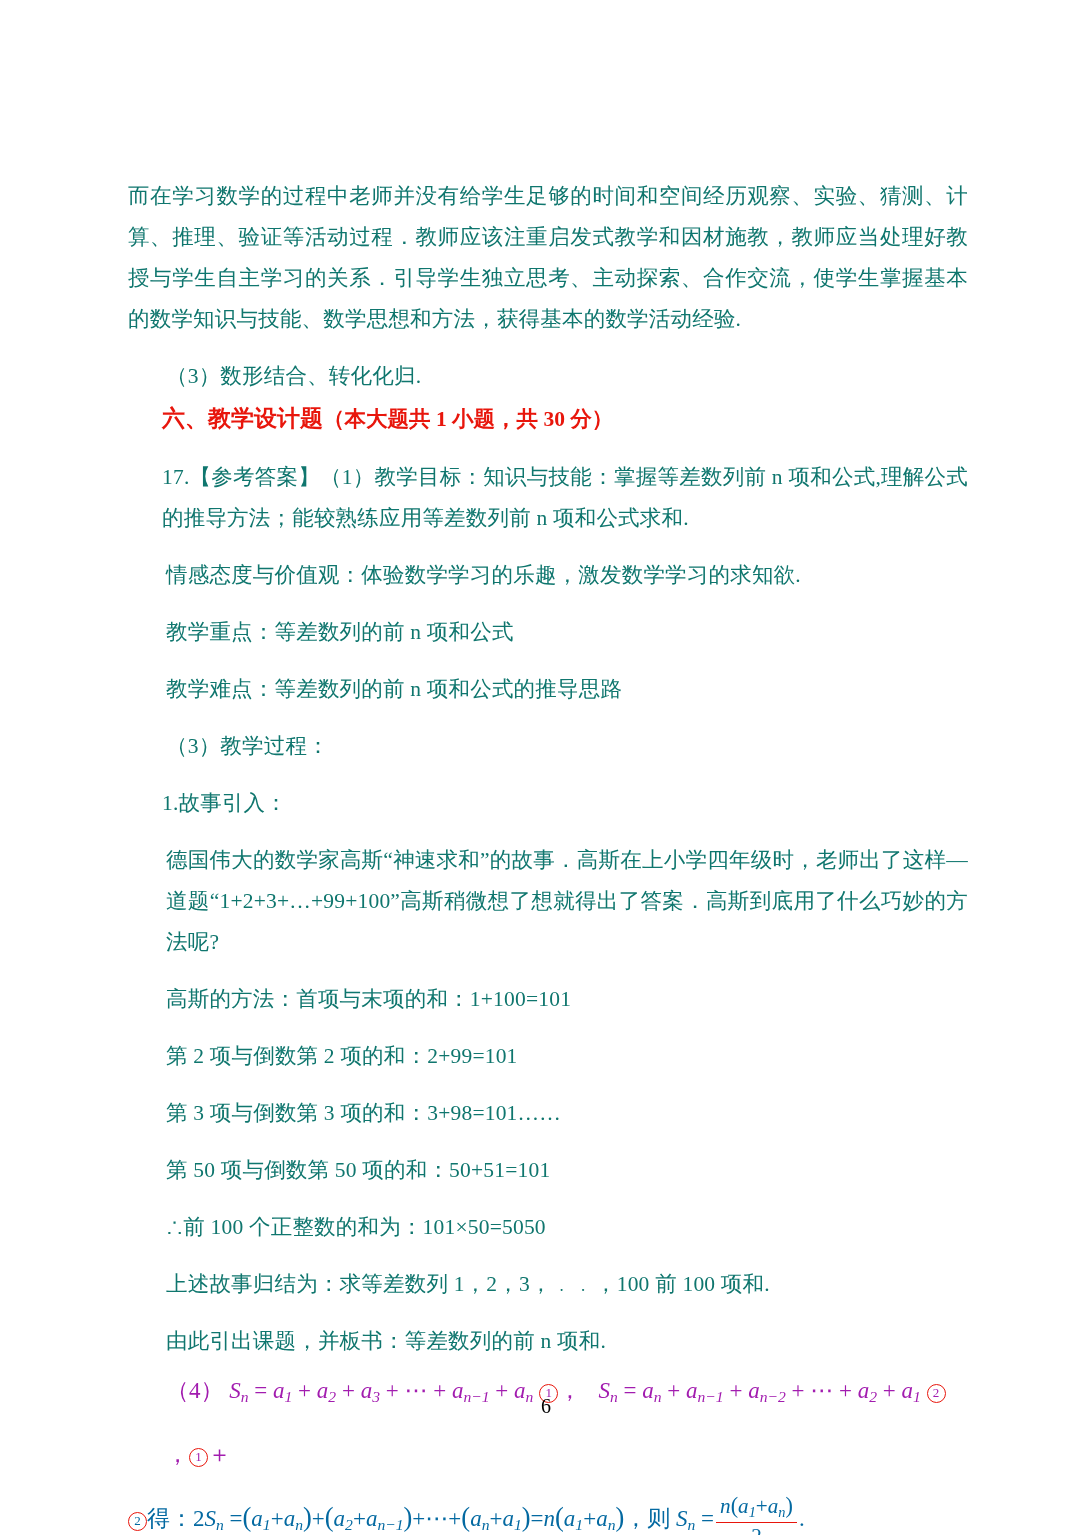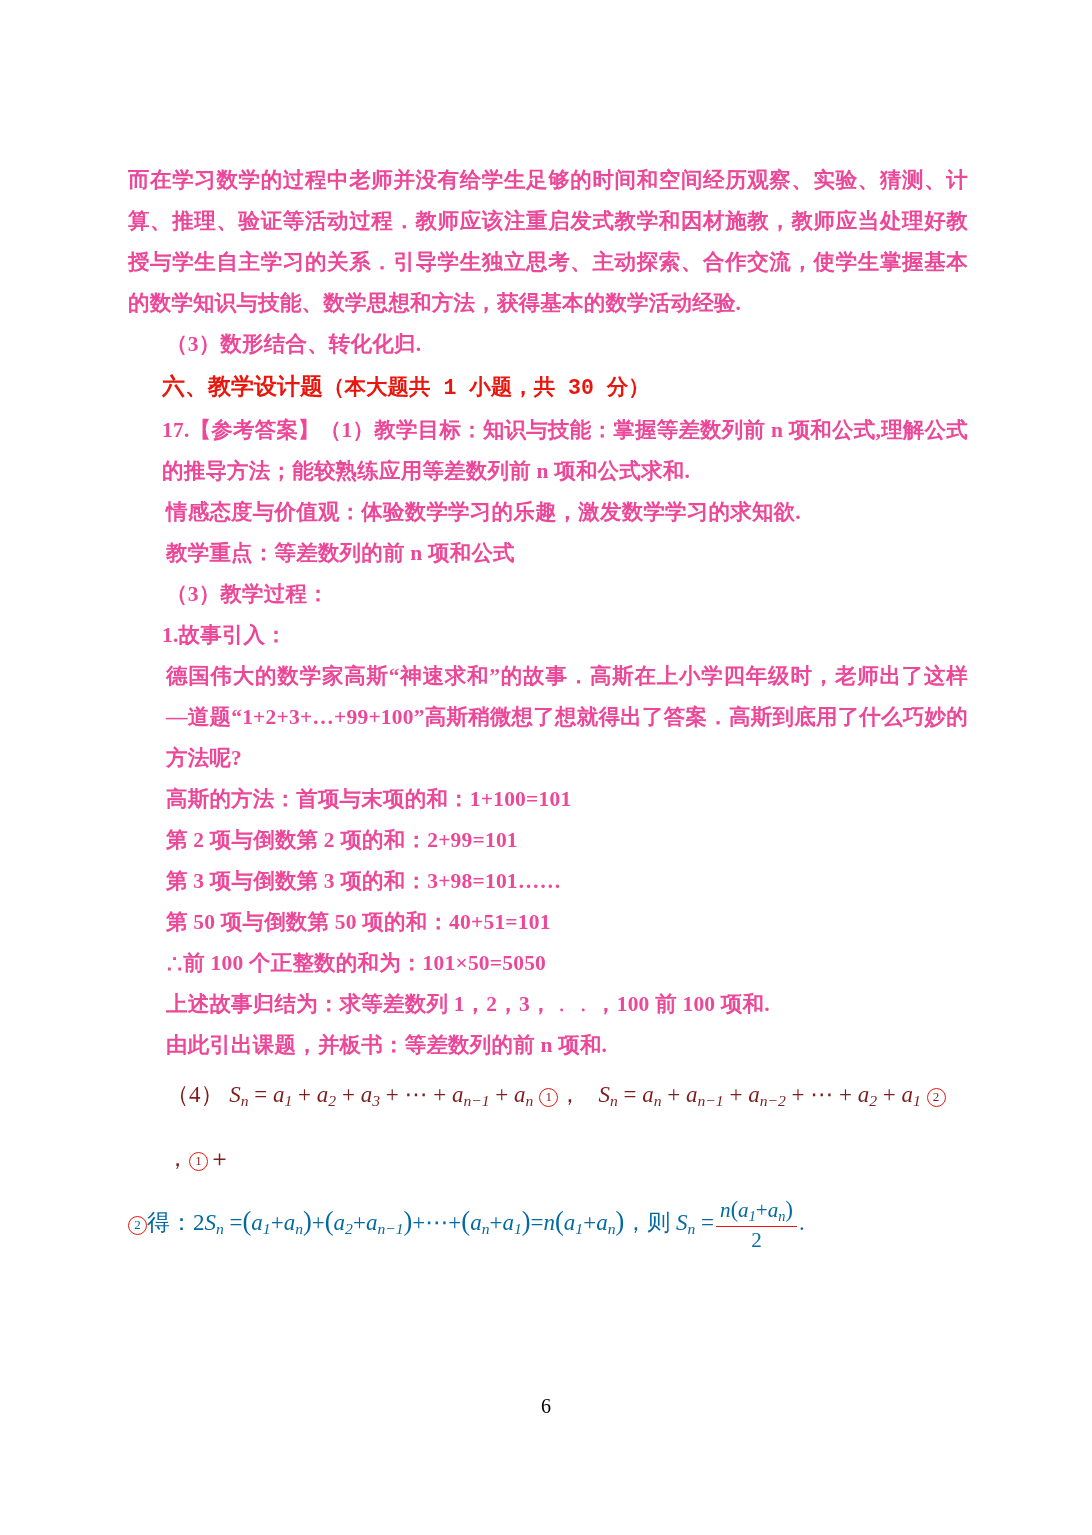--- a/index.html
+++ b/index.html
@@ -21,43 +21,42 @@
     background: #fff;
     box-sizing: border-box;
   }
   .content {
     position: absolute;
     left: 128px;
     top: 160px;
     width: 840px;
   }
   .para {
-    color: #ec4899;
+    color: #0f766e;
     font-size: 21.5px;
     line-height: 41px;
     font-family: "Liberation Serif", serif;
-    font-weight: bold;
-    margin: 0 0 0 0;
+    font-weight: normal;
+    margin: 16px 0 0 0;
     text-align: justify;
     letter-spacing: 0.2px;
   }
   .indent1 { text-indent: 0; }
   .indent2 { padding-left: 38px; }
   .indent-sm { padding-left: 34px; }
   .heading {
     color: #e8160c;
     font-size: 23px;
     font-weight: bold;
     line-height: 44px;
     padding-left: 34px;
   }
   .heading .small {
     font-size: 21.5px;
     font-weight: bold;
-    font-family: Liberation Mono, monospace;
   }
   .mathline i, .math i {
     font-style: italic;
     font-family: "Liberation Serif", serif;
   }
   sub {
     font-size: 0.68em;
     vertical-align: -0.28em;
     font-style: italic;
   }
@@ -94,21 +93,21 @@
     position: absolute;
     left: 0;
     top: 1395px;
     width: 1092px;
     text-align: center;
     color: #000;
     font-size: 20px;
     font-family: "Liberation Serif", serif;
   }
   .mathblock {
-    color: #7f1d1d;
+    color: #a21caf;
     font-size: 23px;
     padding-left: 38px;
     line-height: 58px;
   }
   .mathblock2 {
     color: #0369a1;
     font-size: 23px;
     padding-left: 0px;
     line-height: 66px;
   }
@@ -127,35 +126,36 @@
       <span>六、教学设计题</span><span class="small">（本大题共 1 小题，共 30 分）</span>
     </div>
 
     <div class="para indent-sm">17.【参考答案】（1）教学目标：知识与技能：掌握等差数列前 n 项和公式,理解公式的推导方法；能较熟练应用等差数列前 n 项和公式求和.</div>
 
 
     <div class="para indent2">情感态度与价值观：体验数学学习的乐趣，激发数学学习的求知欲.</div>
 
     <div class="para indent2">教学重点：等差数列的前 n 项和公式</div>
 
+    <div class="para indent2">教学难点：等差数列的前 n 项和公式的推导思路</div>
 
 
     <div class="para indent2">（3）教学过程：</div>
 
     <div class="para indent-sm">1.故事引入：</div>
 
     <div class="para indent2">德国伟大的数学家高斯“神速求和”的故事．高斯在上小学四年级时，老师出了这样—道题“1+2+3+…+99+100”高斯稍微想了想就得出了答案．高斯到底用了什么巧妙的方法呢?</div>
 
     <div class="para indent2">高斯的方法：首项与末项的和：1+100=101</div>
 
     <div class="para indent2">第 2 项与倒数第 2 项的和：2+99=101</div>
 
     <div class="para indent2">第 3 项与倒数第 3 项的和：3+98=101……</div>
 
-    <div class="para indent2">第 50 项与倒数第 50 项的和：40+51=101</div>
+    <div class="para indent2">第 50 项与倒数第 50 项的和：50+51=101</div>
 
     <div class="para indent2">∴前 100 个正整数的和为：101×50=5050</div>
 
     <div class="para indent2">上述故事归结为：求等差数列 1，2，3，﹒﹒，100 前 100 项和.</div>
 
     <div class="para indent2">由此引出课题，并板书：等差数列的前 n 项和.</div>
 
     <div class="mathblock">
       <span>（4）</span><span class="math">
         <i>S</i><sub>n</sub> = <i>a</i><sub>1</sub> + <i>a</i><sub>2</sub> + <i>a</i><sub>3</sub> + ⋯ + <i>a</i><sub>n−1</sub> + <i>a</i><sub>n</sub> <span class="circnum">1</span>，&nbsp;&nbsp;

